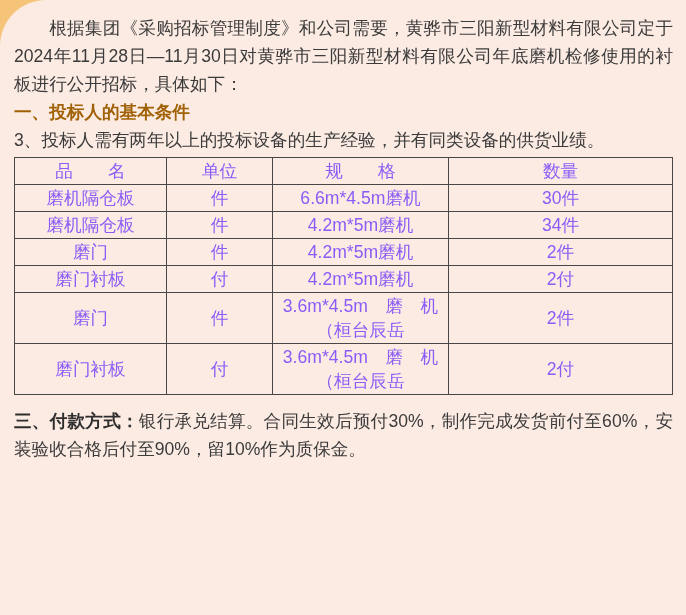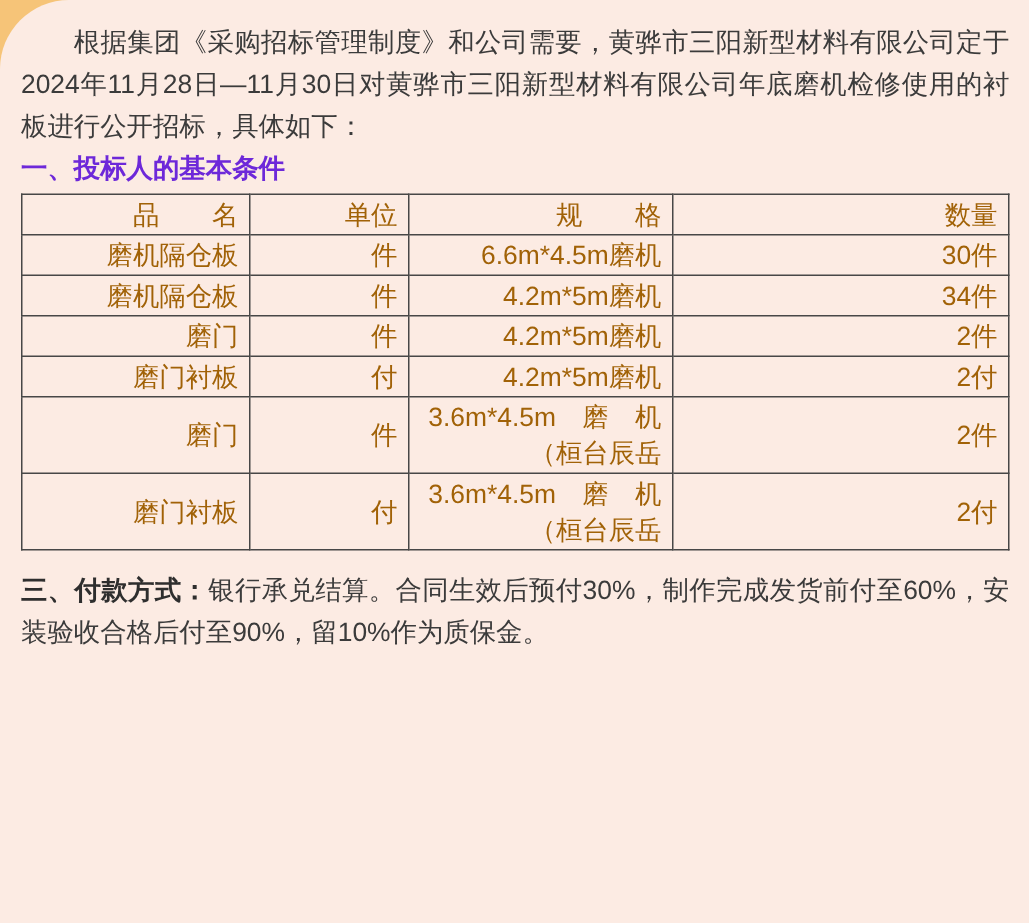--- a/index.html
+++ b/index.html
@@ -27,56 +27,57 @@
     color: #3b3b3b;
   }
   p {
     margin: 0;
     font-size: 17.6px;
     line-height: 28px;
     text-align: justify;
     color: #3b3b3b;
   }
   .indent { text-indent: 2em; }
-  .sec-title { font-weight: bold; color: #6d28d9; }
+  .sec-title { font-weight: bold; color: #a16207; }
   .bold { font-weight: bold; color: #2e2e2e; }
   table {
     border-collapse: collapse;
     table-layout: fixed;
     width: 658px;
     margin: 3px 0 12px 0;
   }
   th, td {
     border: 1px solid #474747;
     font-size: 17.6px;
     font-weight: normal;
-    text-align: right;
+    text-align: center;
     vertical-align: middle;
     padding: 1px 7px;
     line-height: 24px;
-    color: #a16207;
+    color: #8b5cf6;
     overflow: hidden;
   }
   col.c1 { width: 152px; }
   col.c2 { width: 106px; }
   col.c3 { width: 176px; }
   col.c4 { width: 224px; }
   td.spec { white-space: pre-line; }
   .pay { margin-top: 10px; }
 </style>
 </head>
 <body>
 
 <div class="corner-accent"></div>
 
 <div class="sheet">
 
   <p class="indent">根据集团《采购招标管理制度》和公司需要，黄骅市三阳新型材料有限公司定于2024年11月28日—11月30日对黄骅市三阳新型材料有限公司年底磨机检修使用的衬板进行公开招标，具体如下：</p>
 
   <p class="sec-title">一、投标人的基本条件</p>
+  <p>3、投标人需有两年以上的投标设备的生产经验，并有同类设备的供货业绩。</p>
 
 
   <table>
     <colgroup>
         <col class="c1">
         <col class="c2">
         <col class="c3">
         <col class="c4">
       </colgroup>
     <tbody>

